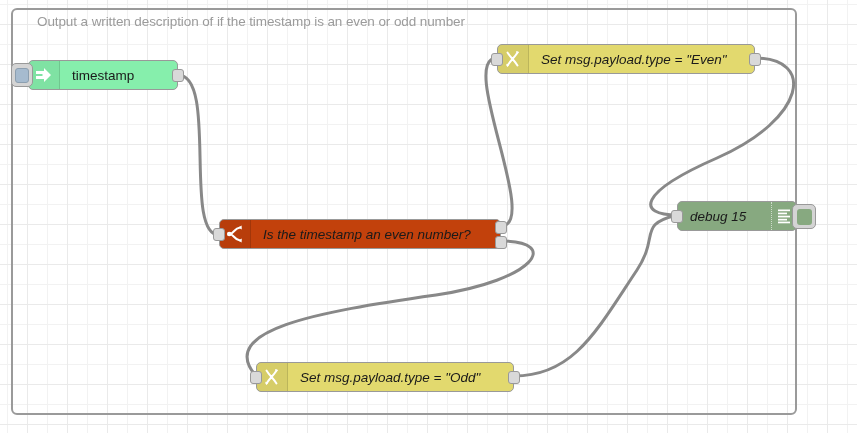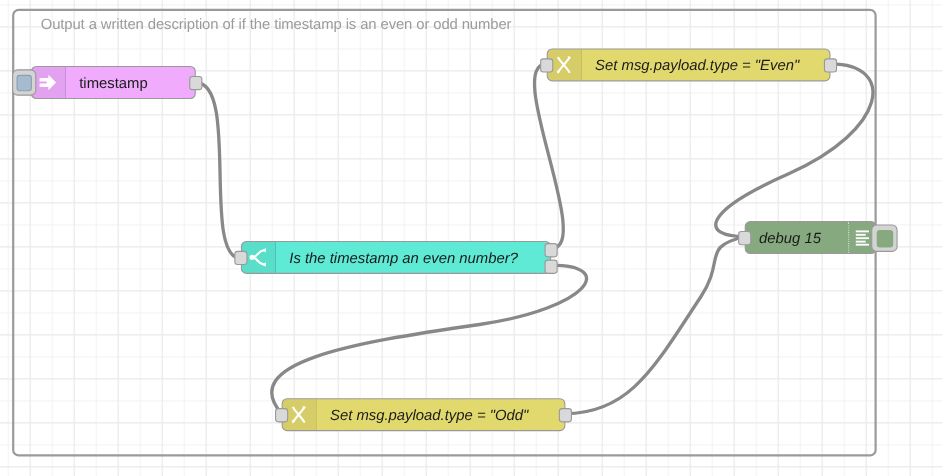--- a/index.html
+++ b/index.html
@@ -95,23 +95,23 @@
     flex: 0 0 30px;
   }
   .node .label {
     flex: 1 1 auto;
     padding: 0 12px;
     font-size: 13.5px;
     color: #1a1a1a;
     white-space: nowrap;
     overflow: hidden;
   }
-  .node.inject { background: #f0abfc; }
+  .node.inject { background: #86efac; }
   .node.change { background: #e2d96e; }
-  .node.switch { background: #5eead4; align-items: center; }
+  .node.switch { background: #c2410c; align-items: center; }
   .node.debug  { background: #87a980; }
 
   .node.change .label,
   .node.switch .label { font-style: italic; }
   .node.debug .label  { font-style: italic; }
 
   
   .inject-btn {
     position: absolute;
     left: -18px;

